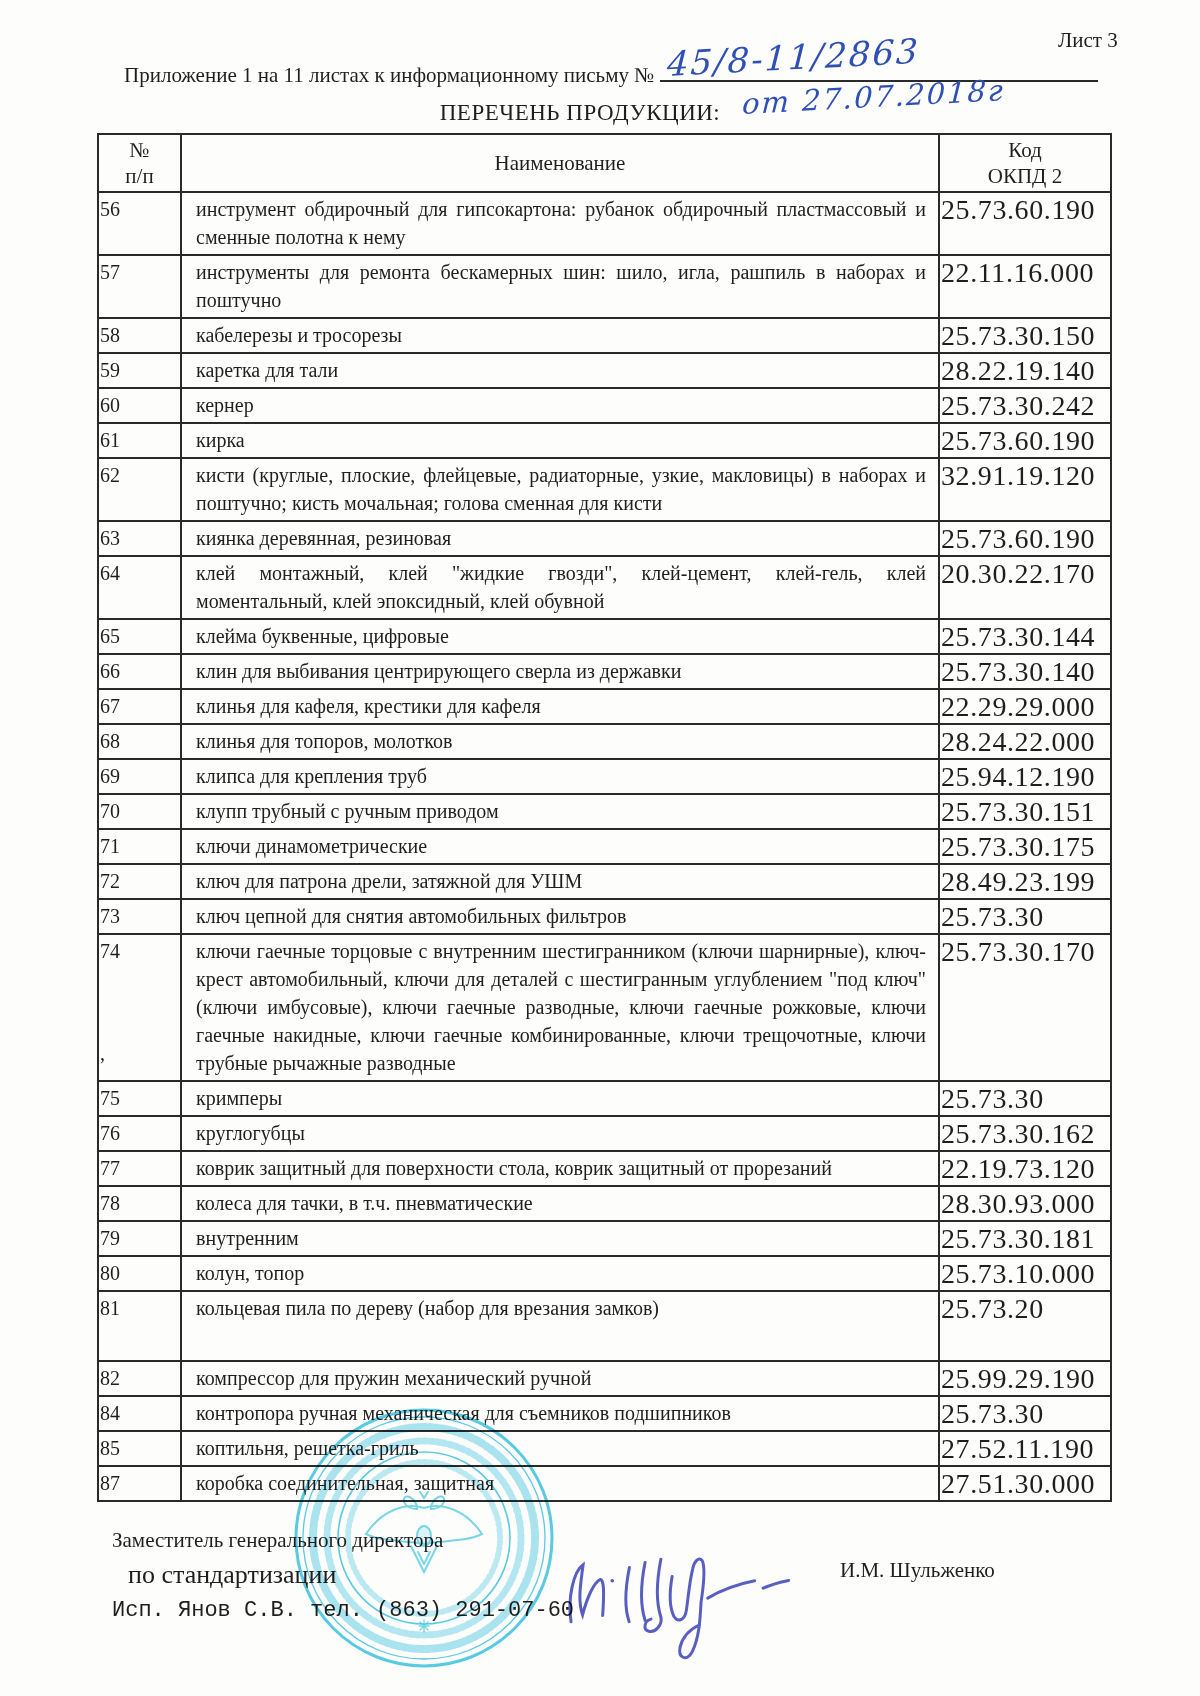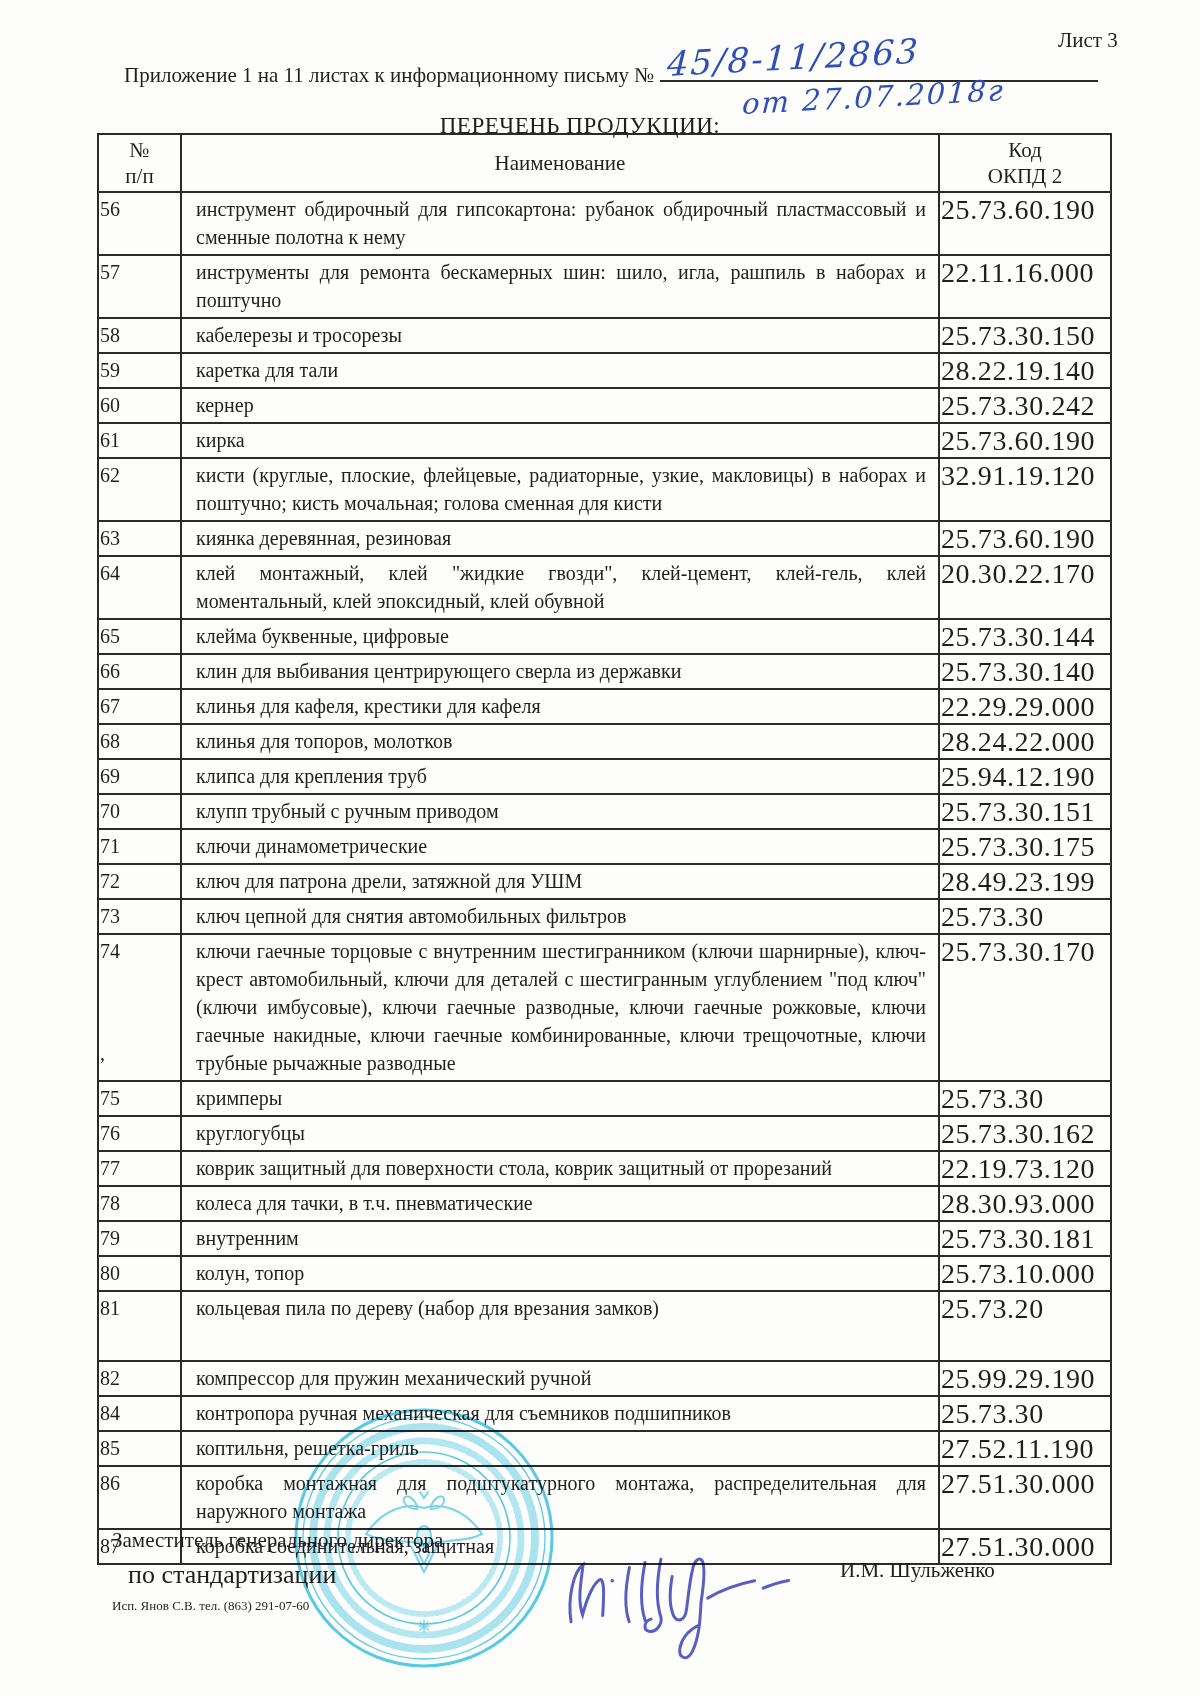--- a/index.html
+++ b/index.html
@@ -47,21 +47,21 @@
     transform-origin:left bottom;
     white-space:nowrap;
   }
   .hand-date{
     position:absolute;top:80px;left:742px;
     font-size:29px;
     transform:rotate(-3deg) skewX(-6deg);
     white-space:nowrap;
   }
   .page-title{
-    position:absolute;top:113px;left:80px;width:1000px;
+    position:absolute;top:100px;left:80px;width:1000px;
     text-align:center;font-size:23px;letter-spacing:0.5px;
   }
   table.products{
     position:absolute;top:133px;left:97px;
     width:1013px;
     border-collapse:collapse;table-layout:fixed;
     background:transparent;
   }
   table.products col.c-num{width:83px;}
   table.products col.c-name{width:758px;}
@@ -87,21 +87,21 @@
   td.cell-code{
     text-align:left;vertical-align:top;
     font-size:28px;letter-spacing:0.6px;
     padding-top:4px;line-height:26px;
   }
   tr.tall td{padding-bottom:38px;}
   .num-mark{display:block;margin-top:76px;font-size:20px;}
   .footer-line1{position:absolute;top:1528px;left:112px;font-size:21px;}
   .footer-line2{position:absolute;top:1560px;left:112px;font-size:26px;margin-left:16px;}
   .signer-name{position:absolute;top:1558px;left:840px;font-size:21px;}
-  .executor-line{position:absolute;top:1598px;left:112px;font-size:13px;}
+  .executor-line{position:absolute;top:1598px;left:112px;font-size:22px;font-family:Liberation Mono, monospace;}
   .stamp-wrap{
     position:absolute;top:1400px;left:286px;width:276px;height:276px;
     mix-blend-mode:multiply;pointer-events:none;
   }
   .signature-wrap{
     position:absolute;top:1528px;left:556px;width:250px;height:150px;
     mix-blend-mode:multiply;pointer-events:none;
   }
 </style>
 </head>
@@ -365,28 +365,20 @@
         <tr>
       <td class="cell-num">
         <span>85</span>
         
       </td>
       <td class="cell-name">коптильня, решетка-гриль</td>
       <td class="cell-code">27.52.11.190</td>
     </tr>
         <tr>
       <td class="cell-num">
-        <span>86</span>
-        
-      </td>
-      <td class="cell-name">коробка монтажная для подштукатурного монтажа, распределительная для наружного монтажа</td>
-      <td class="cell-code">27.51.30.000</td>
-    </tr>
-        <tr>
-      <td class="cell-num">
         <span>87</span>
         
       </td>
       <td class="cell-name">коробка соединительная, защитная</td>
       <td class="cell-code">27.51.30.000</td>
     </tr>
       </tbody>
   </table>
 
   <div class="footer-line1">Заместитель генерального директора</div>

